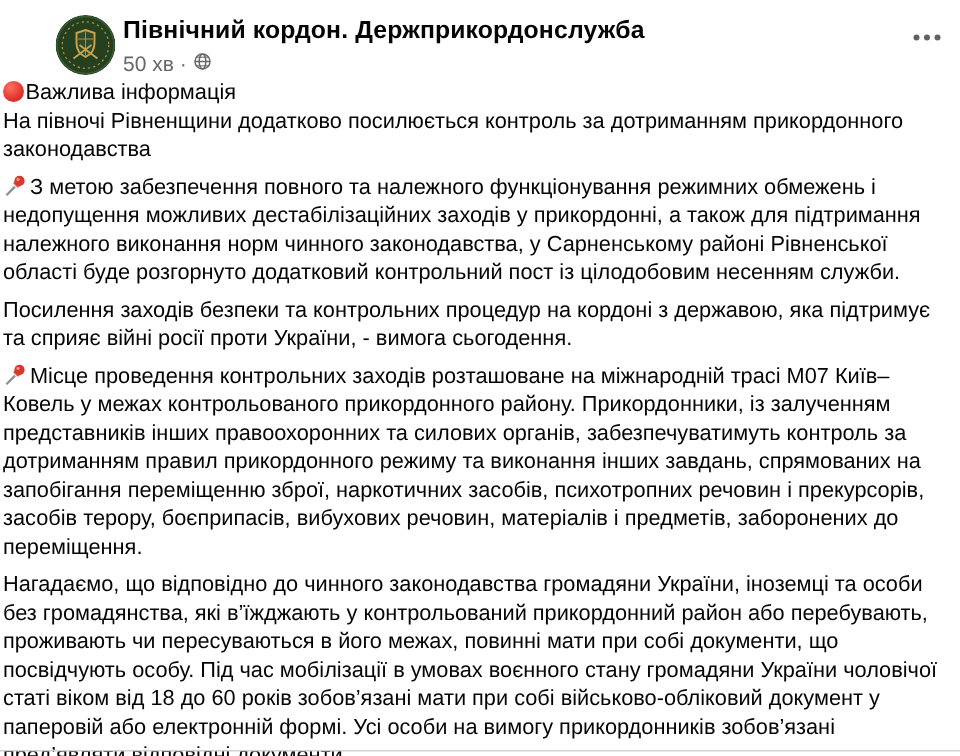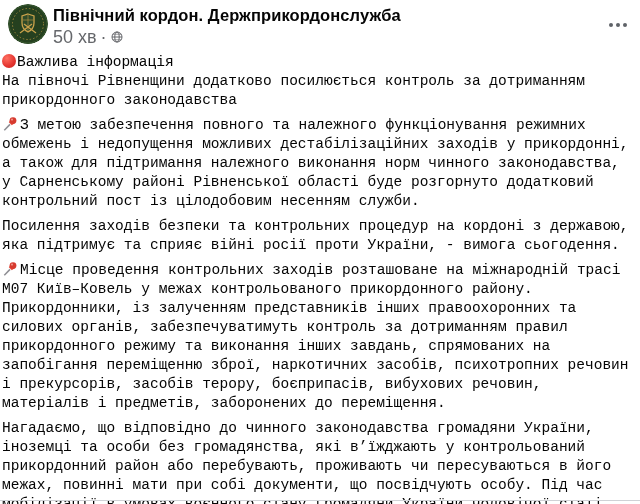--- a/index.html
+++ b/index.html
@@ -9,24 +9,25 @@
     background: #ffffff;
     overflow: hidden;
     font-family: "Liberation Sans", "DejaVu Sans", sans-serif;
     color: #050505;
   }
 
   
   .post-header {
     position: relative;
     display: flex;
-    align-items: flex-start;
+    align-items: flex-end;
     padding: 4px 8px 0 8px;
     height: 50px;
     box-sizing: border-box;
+    margin-left: 29px;
   }
   .avatar {
     width: 40px; height: 40px;
     border-radius: 50%;
     flex: 0 0 40px;
     overflow: hidden;
     cursor: pointer;
   }
   .header-texts { margin-left: 5px; padding-top: 1px; }
   .page-name {
@@ -34,21 +35,21 @@
     font-weight: 700;
     line-height: 21px;
     color: #050505;
     letter-spacing: 0.1px;
     cursor: pointer;
   }
   .meta-row {
     display: flex;
     align-items: center;
     margin-top: 2px;
-    font-size: 18px;
+    font-size: 14px;
     color: #65676B;
     line-height: 16px;
   }
   .meta-row .sep { margin: 0 4px 0 4px; }
   .meta-time { cursor: pointer; }
   .globe { display: inline-block; margin-top: 1px; }
 
   .more-btn {
     position: absolute;
     right: 8px; top: 12px;
@@ -70,21 +71,20 @@
   
   .post-text {
     padding: 3px 4px 0 2px;
     font-size: 14.5px;
     line-height: 19px;
     color: #050505;
   }
   .post-text p {
     margin: 0 0 6px 0;
     white-space: pre-wrap;
-    font-family: Liberation Mono, monospace;
   }
   .emoji-red-circle {
     display: inline-block;
     width: 14px; height: 14px;
     border-radius: 50%;
     background: radial-gradient(circle at 35% 30%, #ff6f61, #e3342f 60%, #c2241f);
     vertical-align: -2px;
     margin-right: 1px;
   }
   .emoji-pushpin {

